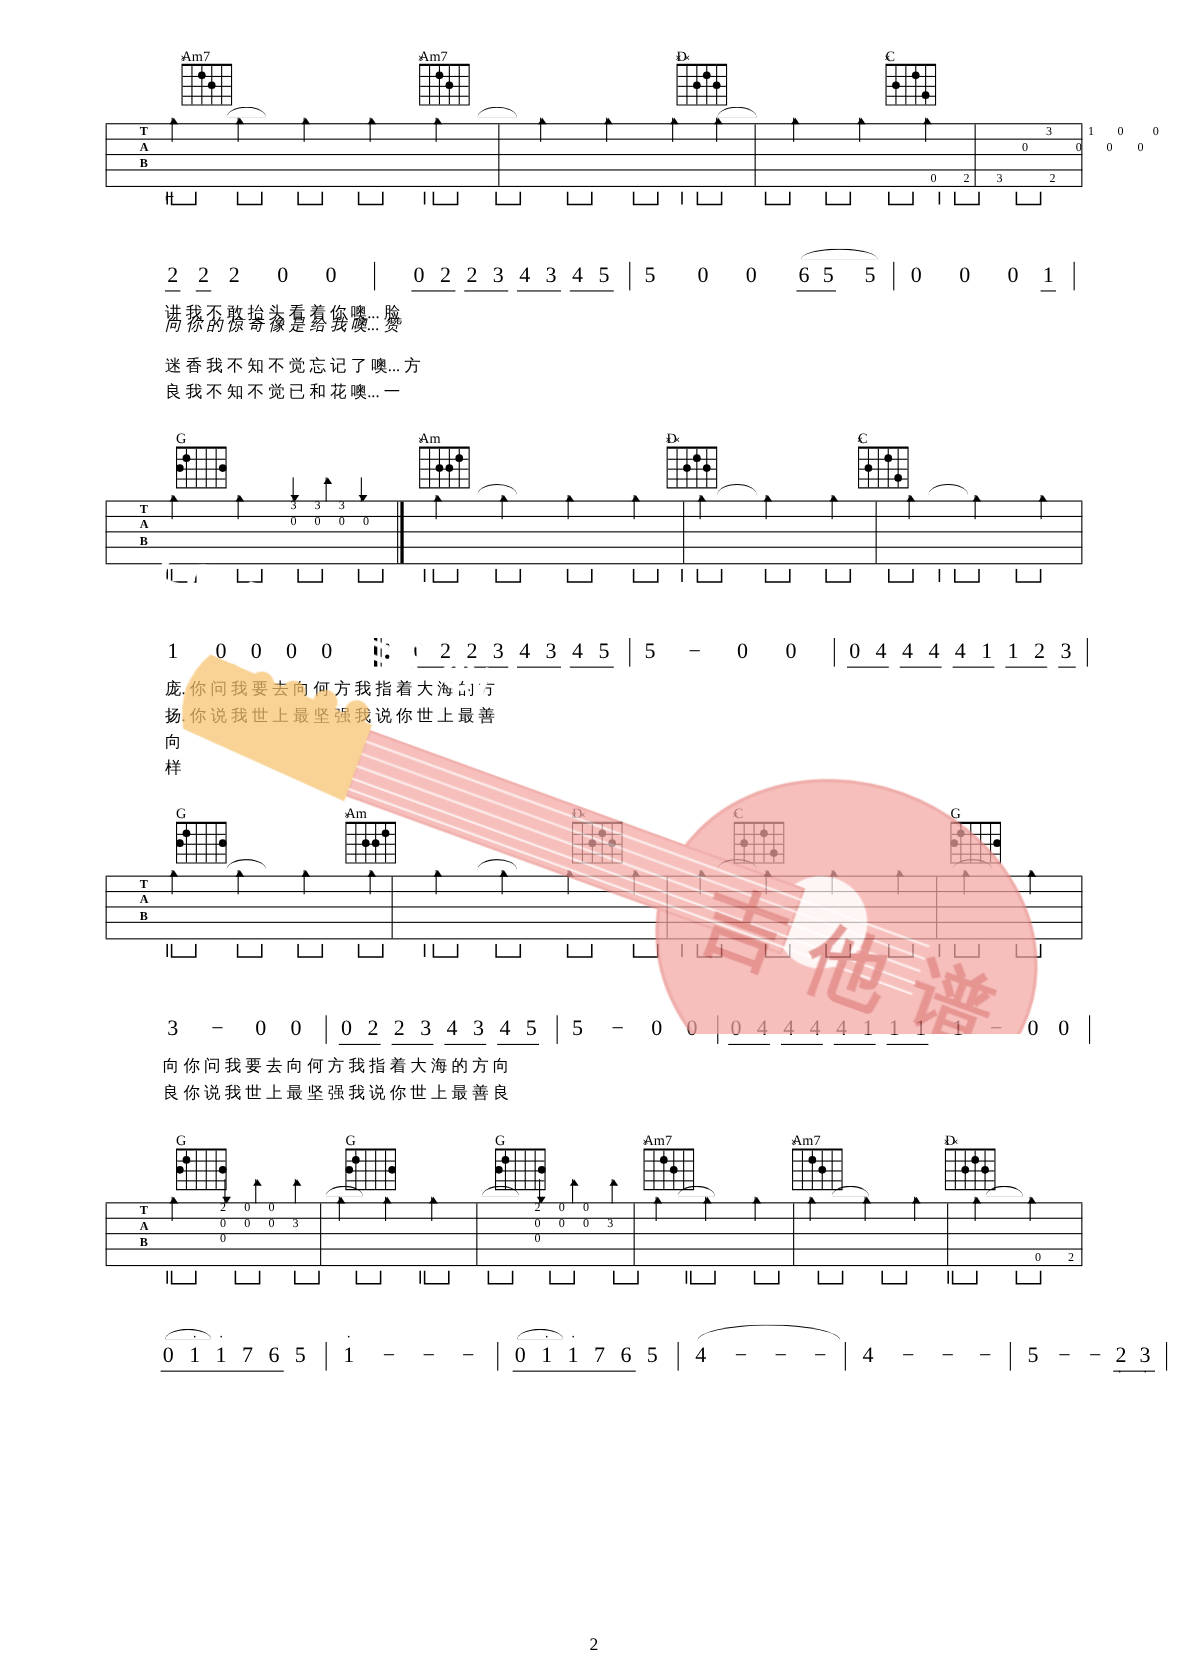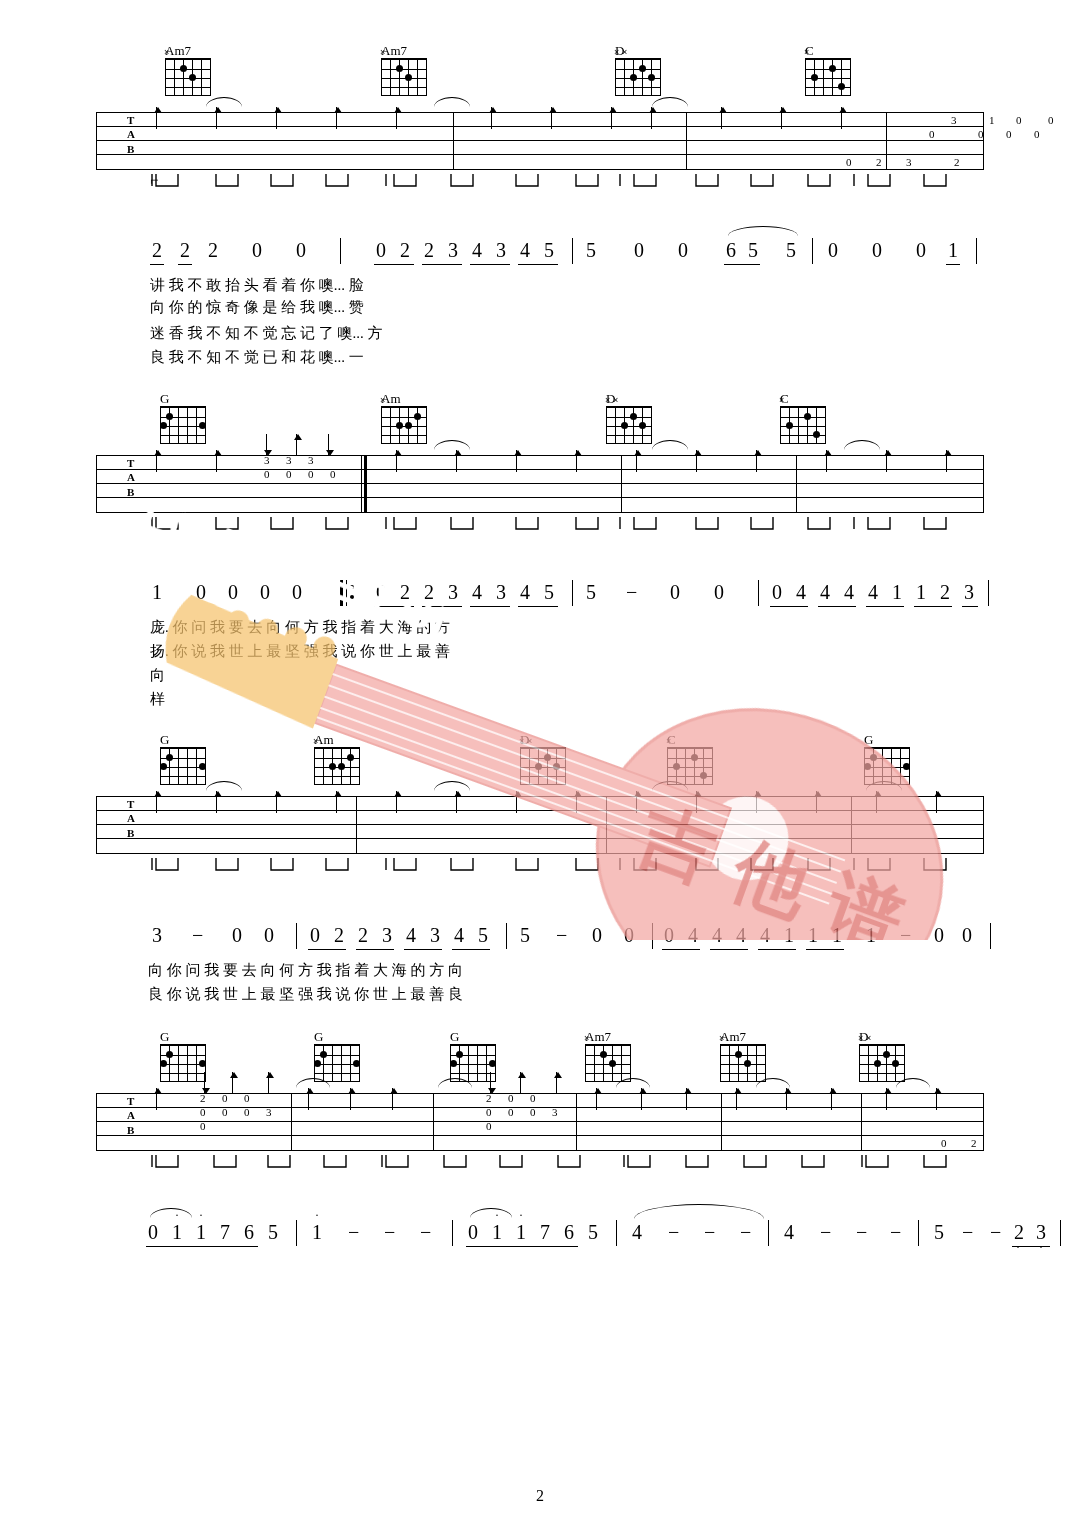--- a/index.html
+++ b/index.html
@@ -313,21 +313,21 @@
       <div class="barline" style="left:812px;top:-2px;height:26px"></div>
       <div class="nnum" style="left:828px;top:0">0</div>
       <div class="nnum" style="left:872px;top:0">0</div>
       <div class="nnum" style="left:916px;top:0">0</div>
       <div class="nnum" style="left:948px;top:0">1</div>
       <div class="underline" style="left:946px;top:24px;width:14px"></div>
       <div class="barline" style="left:976px;top:-2px;height:26px"></div>
     </div>
 
     <div class="lyr" style="left:150px;top:278px;">讲            我 不 敢 抬 头 看 着  你        噢...                  脸</div>
-    <div class="lyr" style="left:150px;top:300px;">向            你 的 惊 奇 像 是 给  我        噢...                  赞</div>
+    <div class="lyr" style="left:150px;top:289px;font-style:italic;">向            你 的 惊 奇 像 是 给  我        噢...                  赞</div>
     <div class="lyr" style="left:150px;top:326px;">迷 香         我 不 知 不 觉 忘 记  了        噢...                  方</div>
     <div class="lyr" style="left:150px;top:350px;">良            我 不 知 不 觉 已 和  花        噢...                  一</div>
   </div>
 
   <div class="system" style="top:0;">
 
     <div class="chord" style="left:158px;top:392px;">
       <div class="name">G</div>
       <div class="grid">
         <div class="v" style="left:8px"></div>

